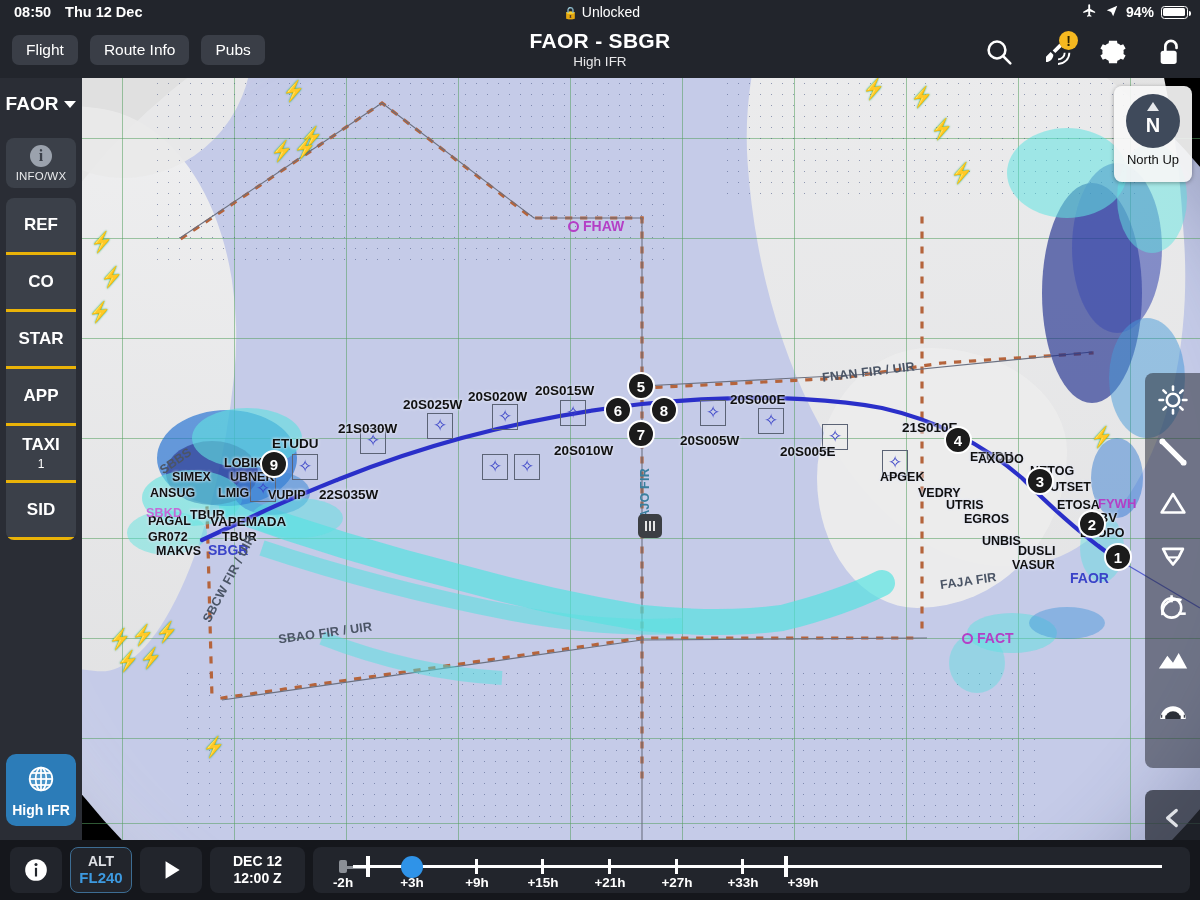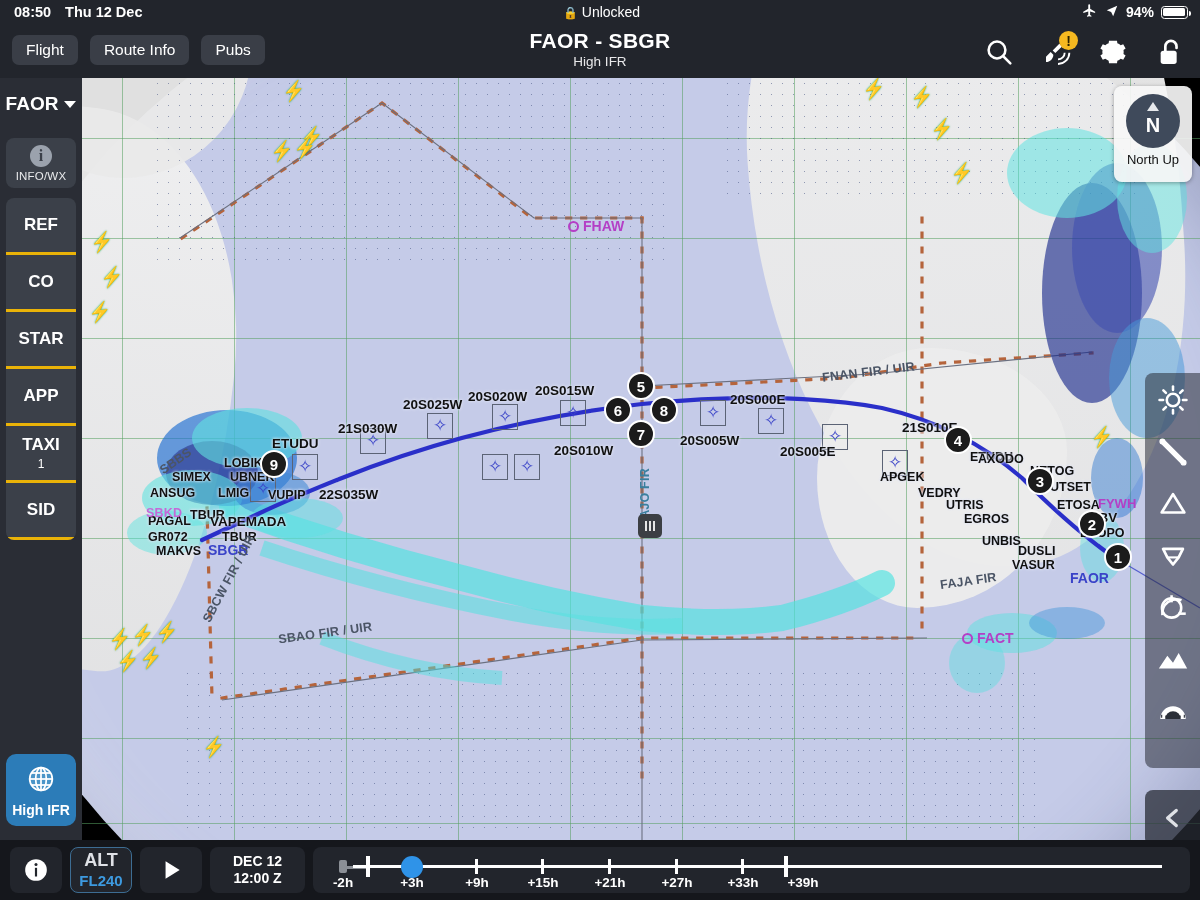--- a/index.html
+++ b/index.html
@@ -166,21 +166,21 @@
   .bottombar { position: absolute; left: 0; bottom: 0; width: 1200px; height: 60px;
     background: #15171c; display: flex; align-items: center; padding: 0 10px; gap: 8px; }
   .bgroup { background: #22252c; border-radius: 8px; height: 46px; display: flex; align-items: center; }
   .wx-group { padding: 0 6px 0 6px; gap: 10px; min-width: 235px; }
   .wx-btn { background: #3b4049; color: #fff; font-size: 19px; font-weight: bold;
     border-radius: 7px; padding: 8px 17px; cursor: pointer; }
   .wx-txt { font-size: 14px; font-weight: bold; color: #fff; }
   .wx-txt .warn { color: #e8a33a; }
   .ico-btn { width: 52px; justify-content: center; cursor: pointer; }
   .alt-btn { width: 62px; flex-direction: column; justify-content: center; cursor: pointer; }
-  .alt-btn .a1 { font-size: 18px; font-weight: bold; color: #dfe1e6; line-height: 1.2; }
+  .alt-btn .a1 { font-size: 14px; font-weight: bold; color: #dfe1e6; line-height: 1.2; }
   .alt-btn .a2 { font-size: 15px; font-weight: bold; color: #3d9ae0; line-height: 1.2; }
   .play-btn { width: 62px; justify-content: center; cursor: pointer; }
   .date-box { width: 95px; flex-direction: column; justify-content: center; color: #fff;
     font-size: 14px; font-weight: bold; line-height: 1.25; text-align: center; }
   .slider-box { flex: 1; height: 46px; position: relative; padding: 4px 6px; }
   .track { position: absolute; left: 40px; right: 28px; top: 18px; height: 3px; background: #fff; }
   .endcap { position: absolute; top: 9px; width: 4px; height: 21px; background: #fff; }
   .tick { position: absolute; top: 12px; width: 3px; height: 15px; background: #fff; }
   .tlabel { position: absolute; top: 28px; transform: translateX(-50%); color: #fff;
     font-size: 13.5px; font-weight: bold; white-space: nowrap; }

